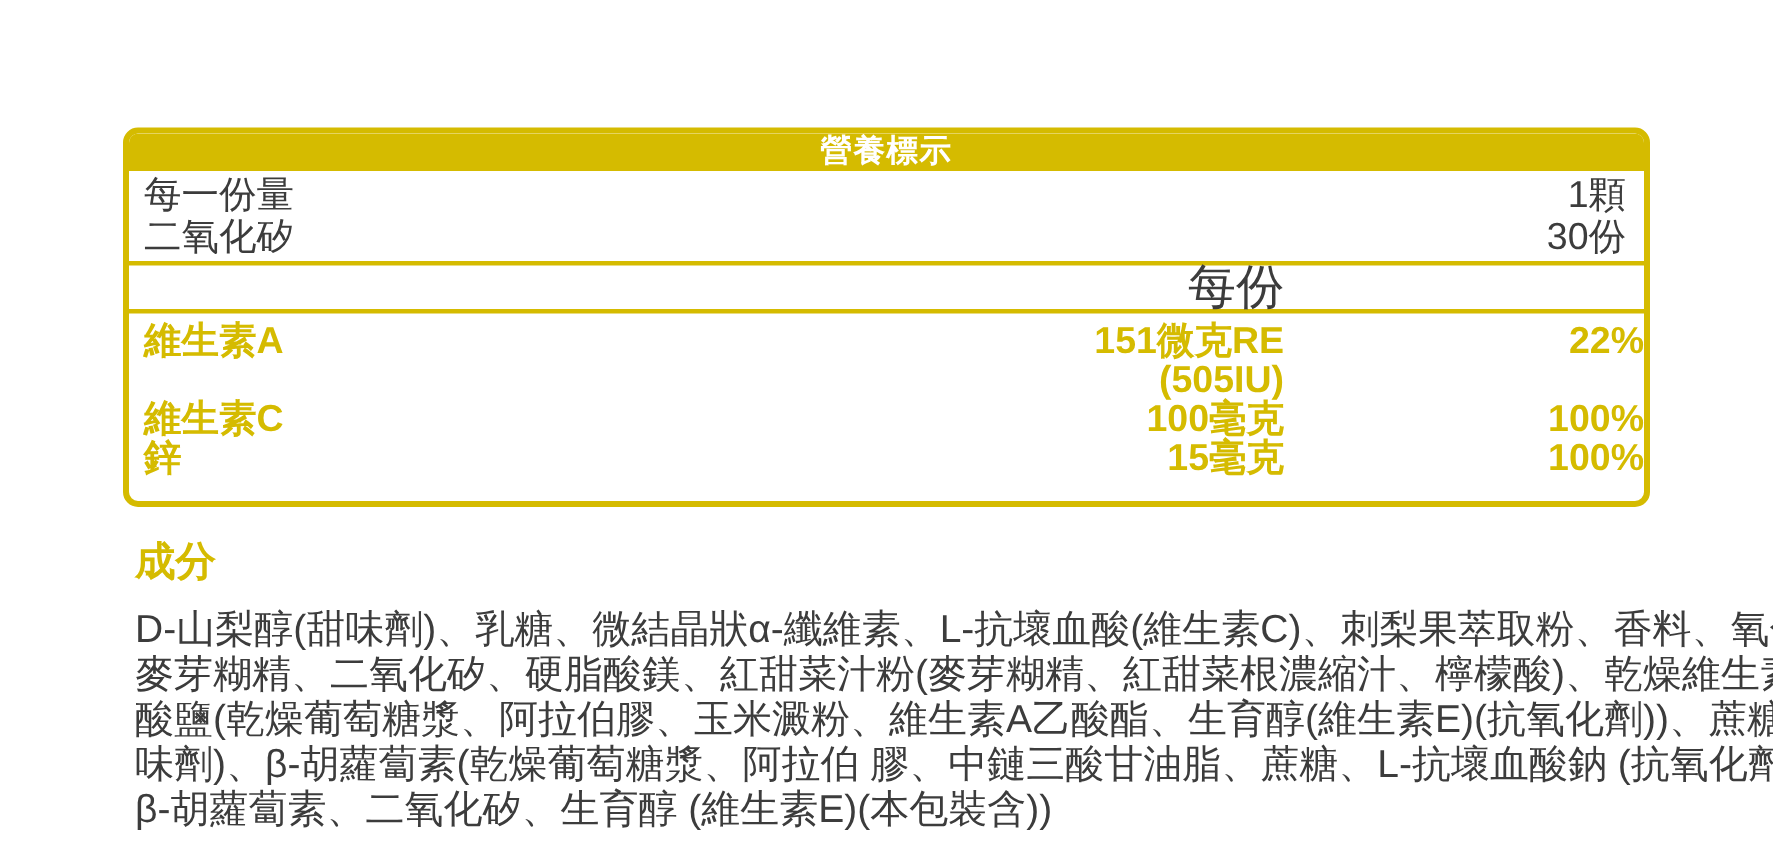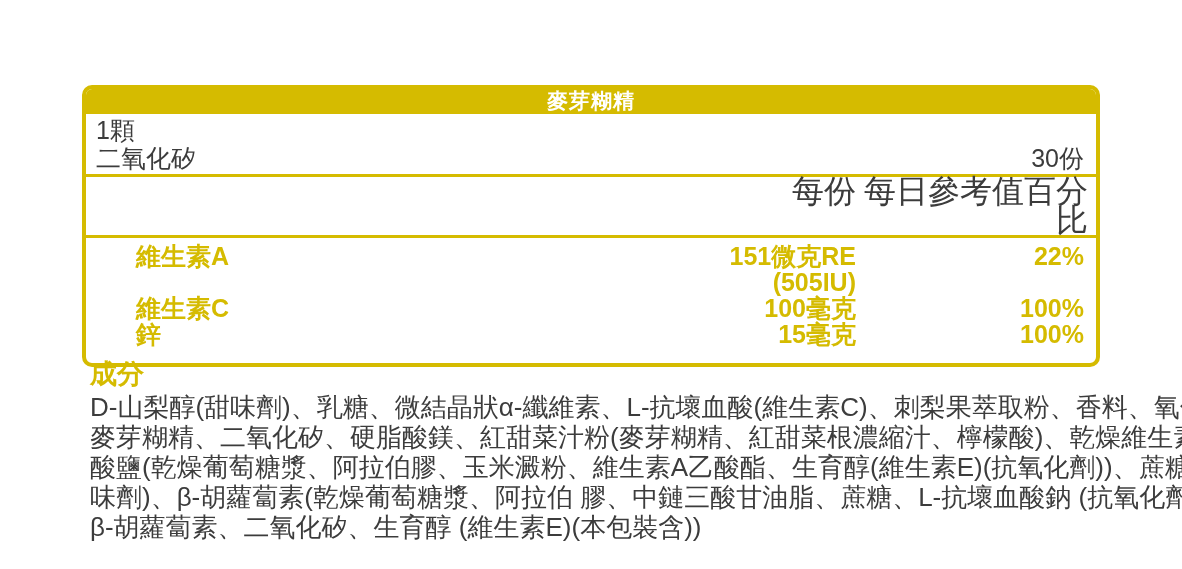--- a/index.html
+++ b/index.html
@@ -41,73 +41,72 @@
   .grid-row {
     display: grid;
     grid-template-columns: 260px 1fr 240px;
   }
   .colhead-row {
     font-size: 32px;
     line-height: 29px;
     color: #3c3c3c;
   }
   .cell-right { text-align: right; }
-  .cell-pct { text-align: right; padding-right: 12px; }
+  .cell-pct { text-align: right; }
   .colhead-row .cell-pct { padding-right: 8px; }
   .nutrient-section {
     padding: 5px 0 16px 0;
     color: #d5bb00;
     font-weight: 700;
     font-size: 25px;
     line-height: 26px;
-    margin-left: 40px;
   }
   .nutrient-section .n-name { padding-left: 10px; }
   .ingredients {
     position: absolute;
     left: 90px; top: 358px;
     width: 1020px;
   }
   .ingredients-heading {
     color: #d5bb00;
     font-weight: 700;
     font-size: 27px;
     line-height: 32px;
-    margin-bottom: 2px;
+    margin-bottom: 14px;
   }
   .ingredients-line {
     color: #3c3c3c;
     font-size: 26px;
     line-height: 30px;
     white-space: nowrap;
   }
 </style>
 </head>
 <body>
 
 <div class="nutrition-table">
 
-  <div class="table-title">麥芽糊精</div>
+  <div class="table-title">營養標示</div>
 
   <div class="serving-section">
     <div class="serving-row">
+      <span>每一份量</span>
       <span>1顆</span>
     </div>
     <div class="serving-row">
       <span>二氧化矽</span>
       <span>30份</span>
     </div>
   </div>
 
   <div class="divider"></div>
 
   <div class="grid-row colhead-row">
     <span></span>
     <span class="cell-right">每份</span>
-    <span class="cell-pct">每日參考值百分比</span>
   </div>
 
   <div class="divider"></div>
 
   <div class="nutrient-section">
 
     <div class="grid-row">
       <span class="n-name">維生素A</span>
       <span class="cell-right">
         <div>151微克RE</div>

